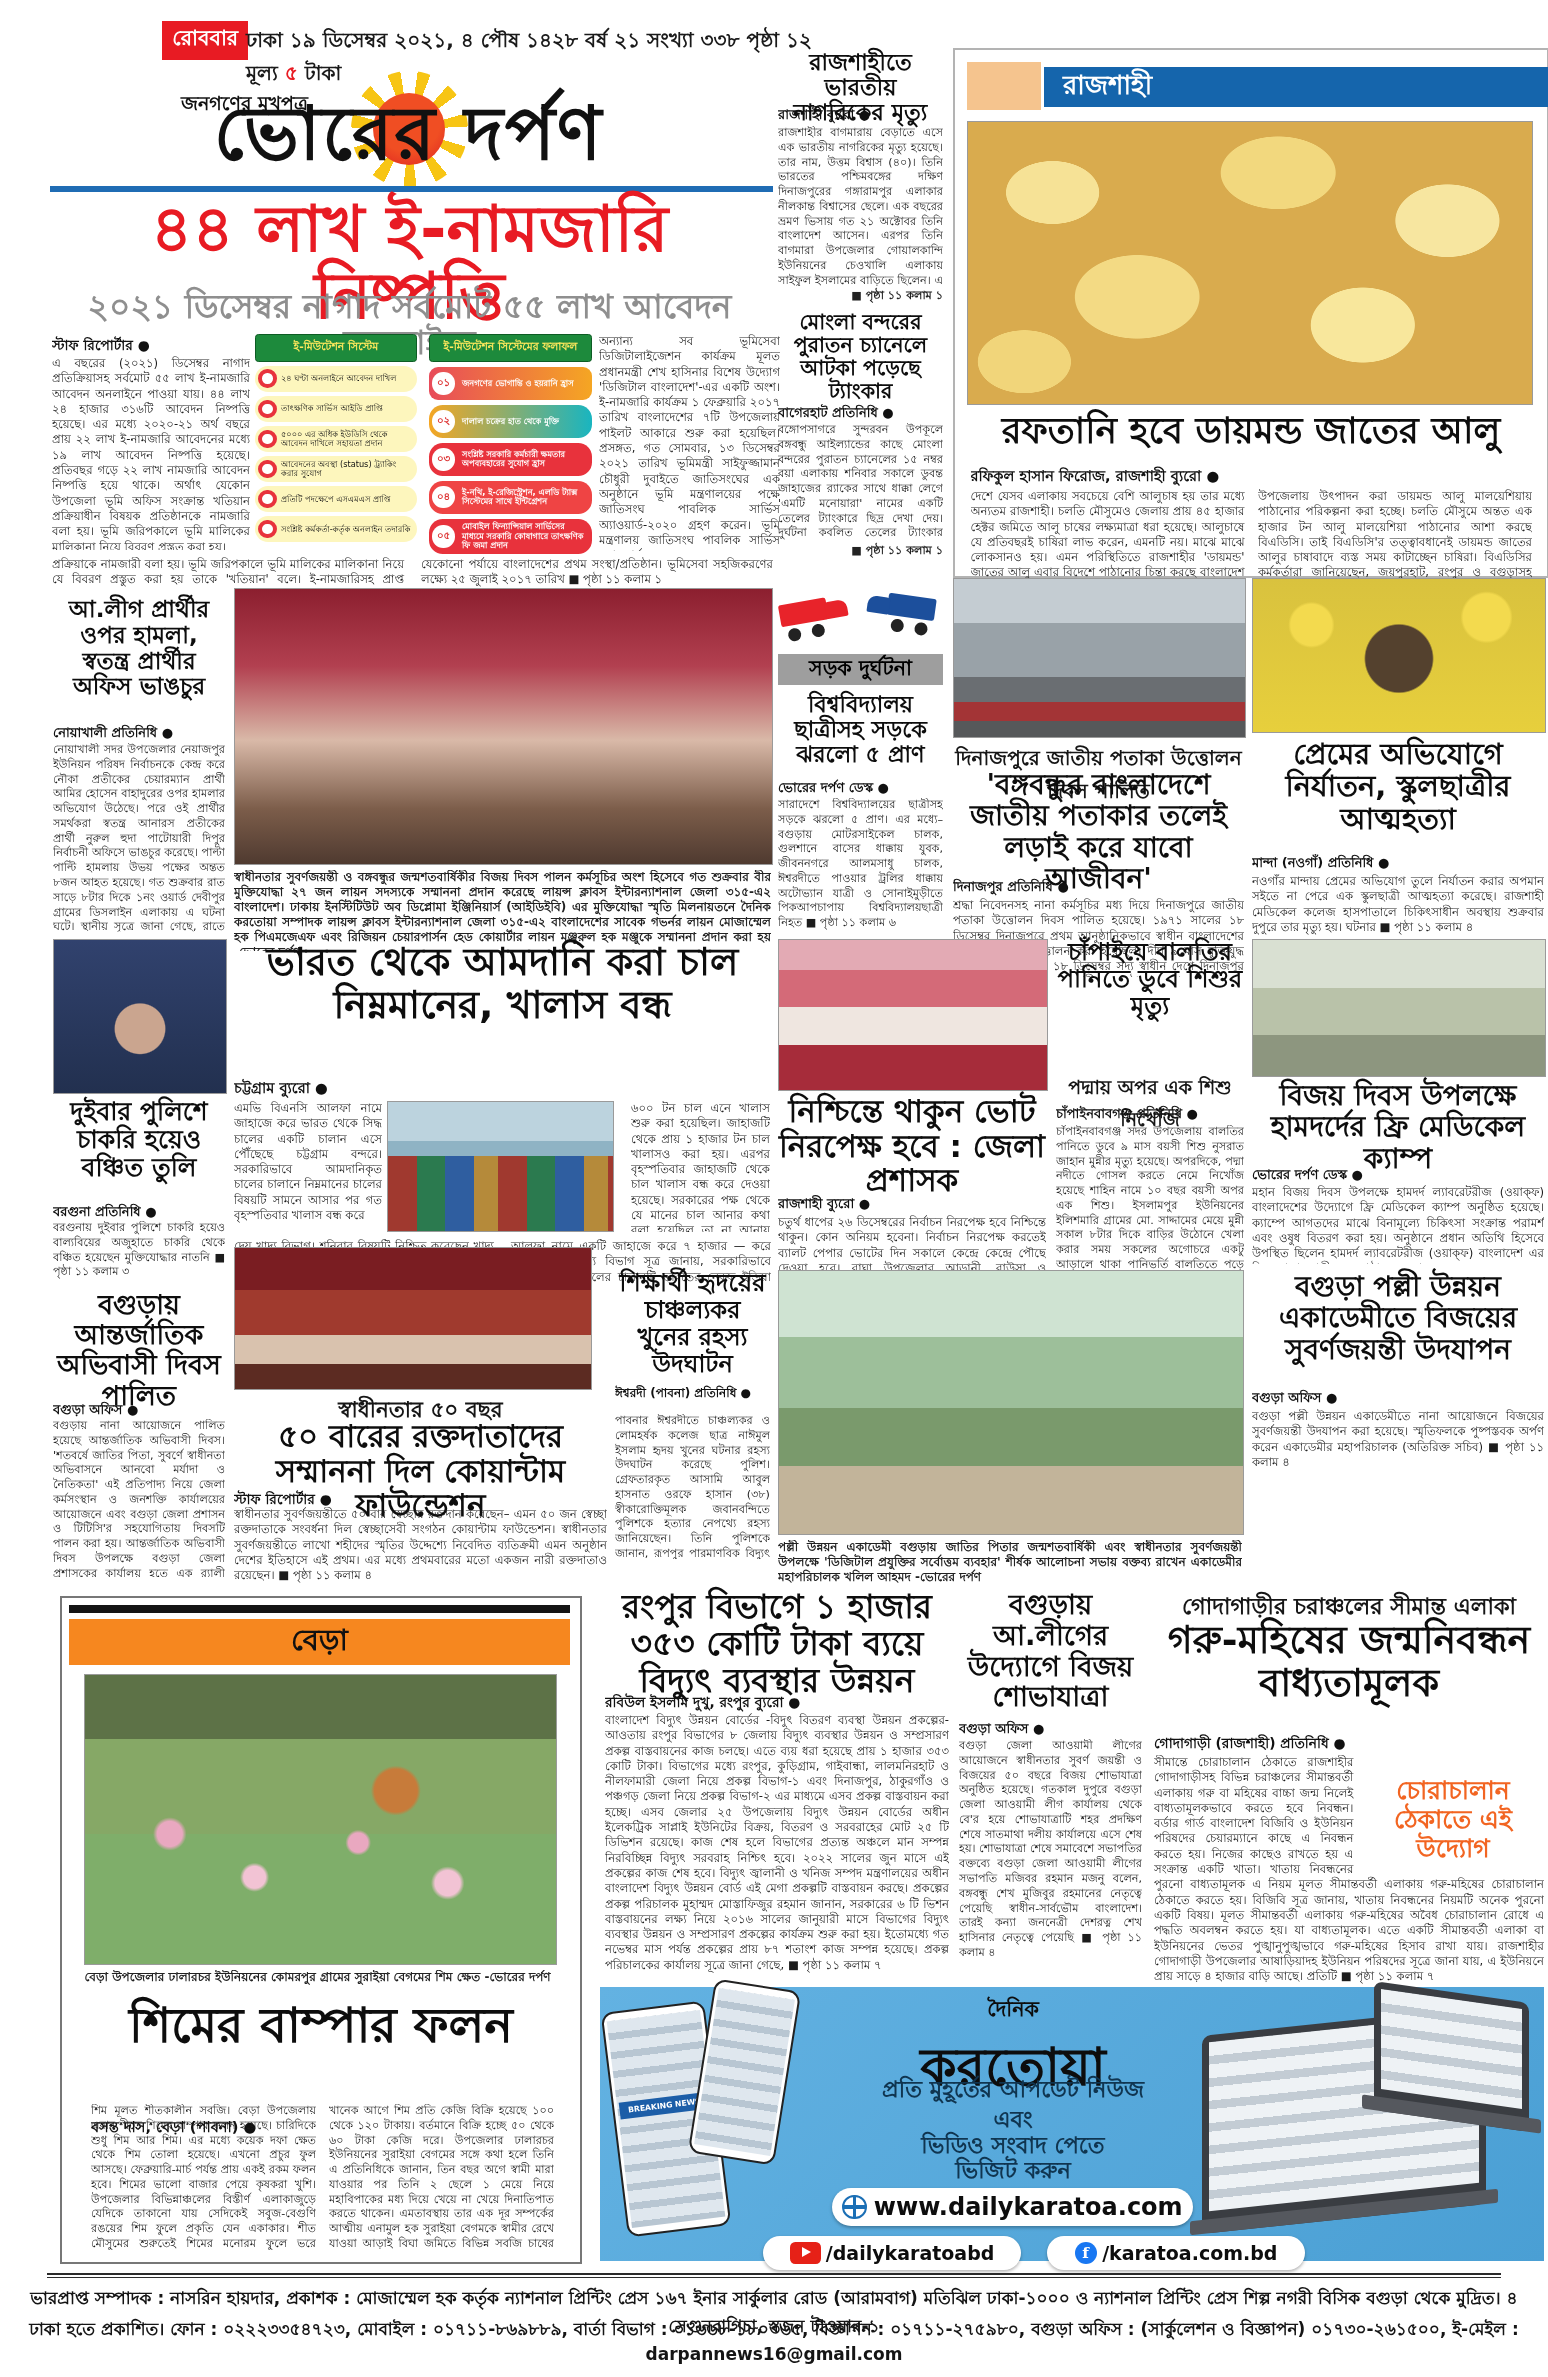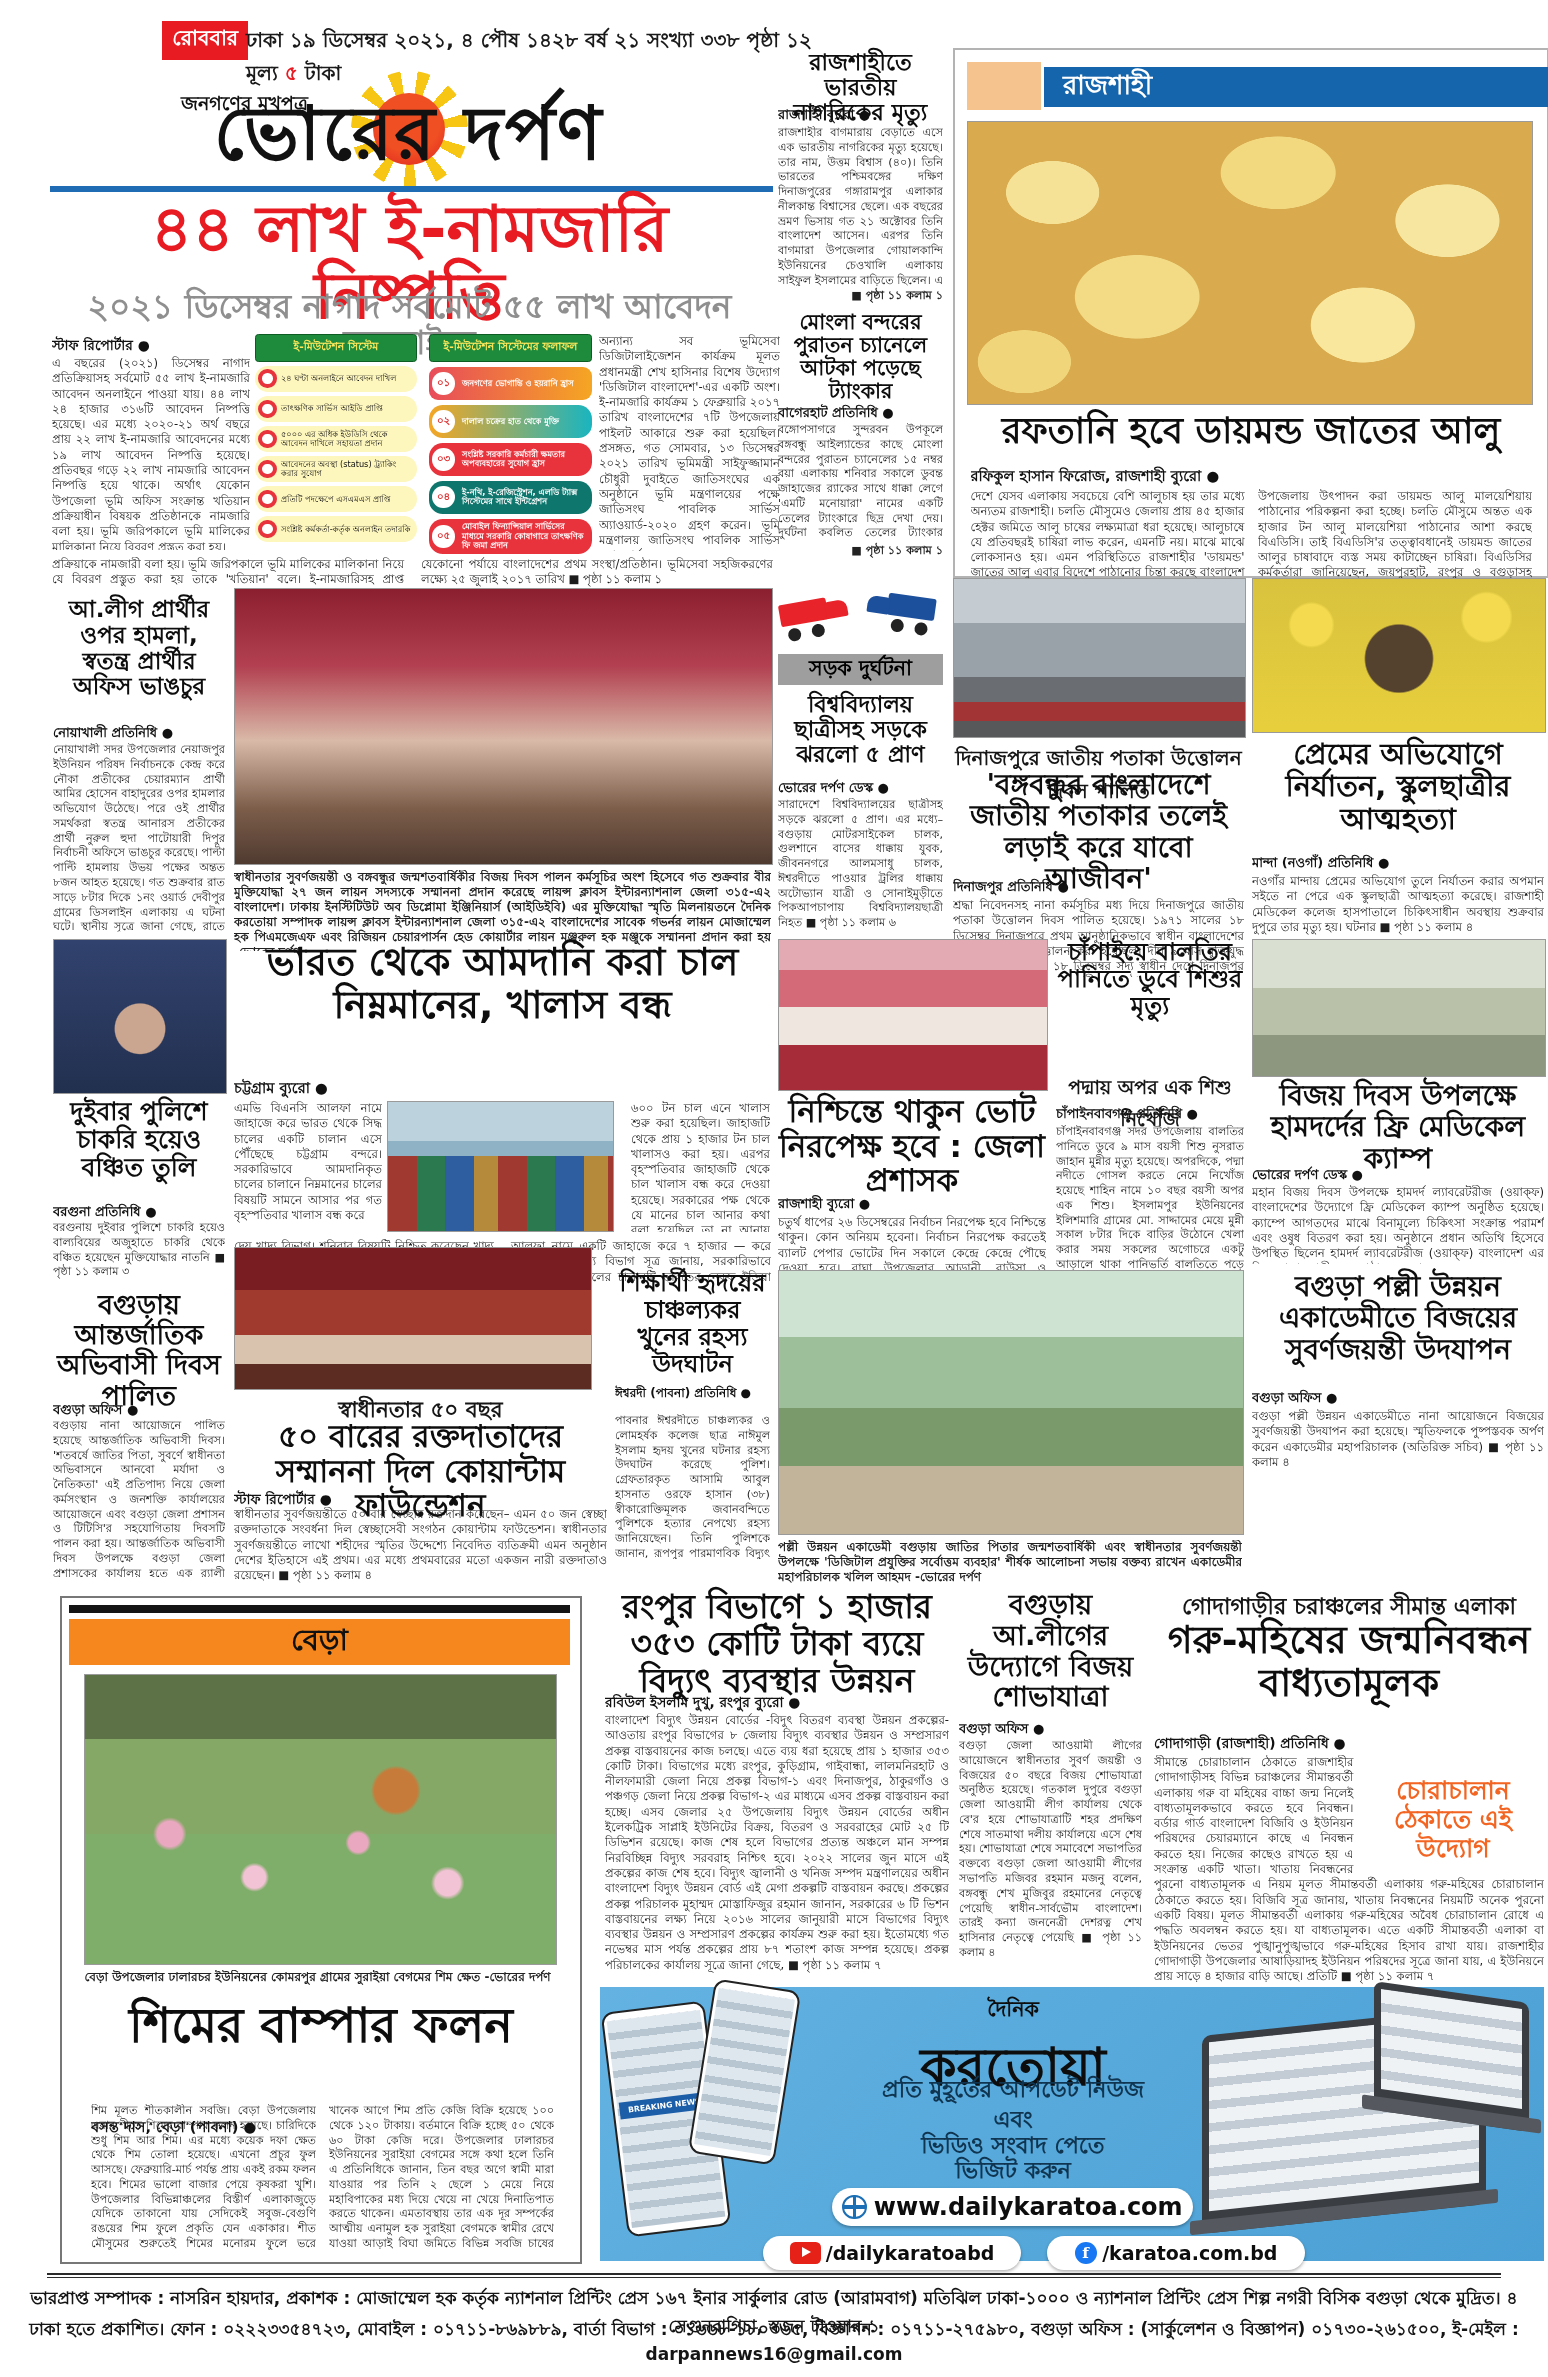--- a/index.html
+++ b/index.html
@@ -169,21 +169,21 @@
           <span>জনগণের ভোগান্তি ও হয়রানি হ্রাস</span>
         </div>
       <div class="ig-r" style="background:linear-gradient(90deg,#f5a623,#19b5c0);">
           <span class="ig-num">০২</span>
           <span>দালাল চক্রের হাত থেকে মুক্তি</span>
         </div>
       <div class="ig-r" style="background:#e8323c;">
           <span class="ig-num">০৩</span>
           <span>সংশ্লিষ্ট সরকারি কর্মচারী ক্ষমতার অপব্যবহারের সুযোগ হ্রাস</span>
         </div>
-      <div class="ig-r" style="background:#0f766e;">
+      <div class="ig-r" style="background:#ef4444;">
           <span class="ig-num">০৪</span>
           <span>ই-নথি, ই-রেজিস্ট্রেশন, এলডি ট্যাক্স সিস্টেমের সাথে ইন্টিগ্রেশন</span>
         </div>
       <div class="ig-r" style="background:#e8323c;">
           <span class="ig-num">০৫</span>
           <span>মোবাইল ফিন্যান্সিয়াল সার্ভিসের মাধ্যমে সরকারি কোষাগারে তাৎক্ষণিক ফি জমা প্রদান</span>
         </div>
     </div>
   </div>
 

